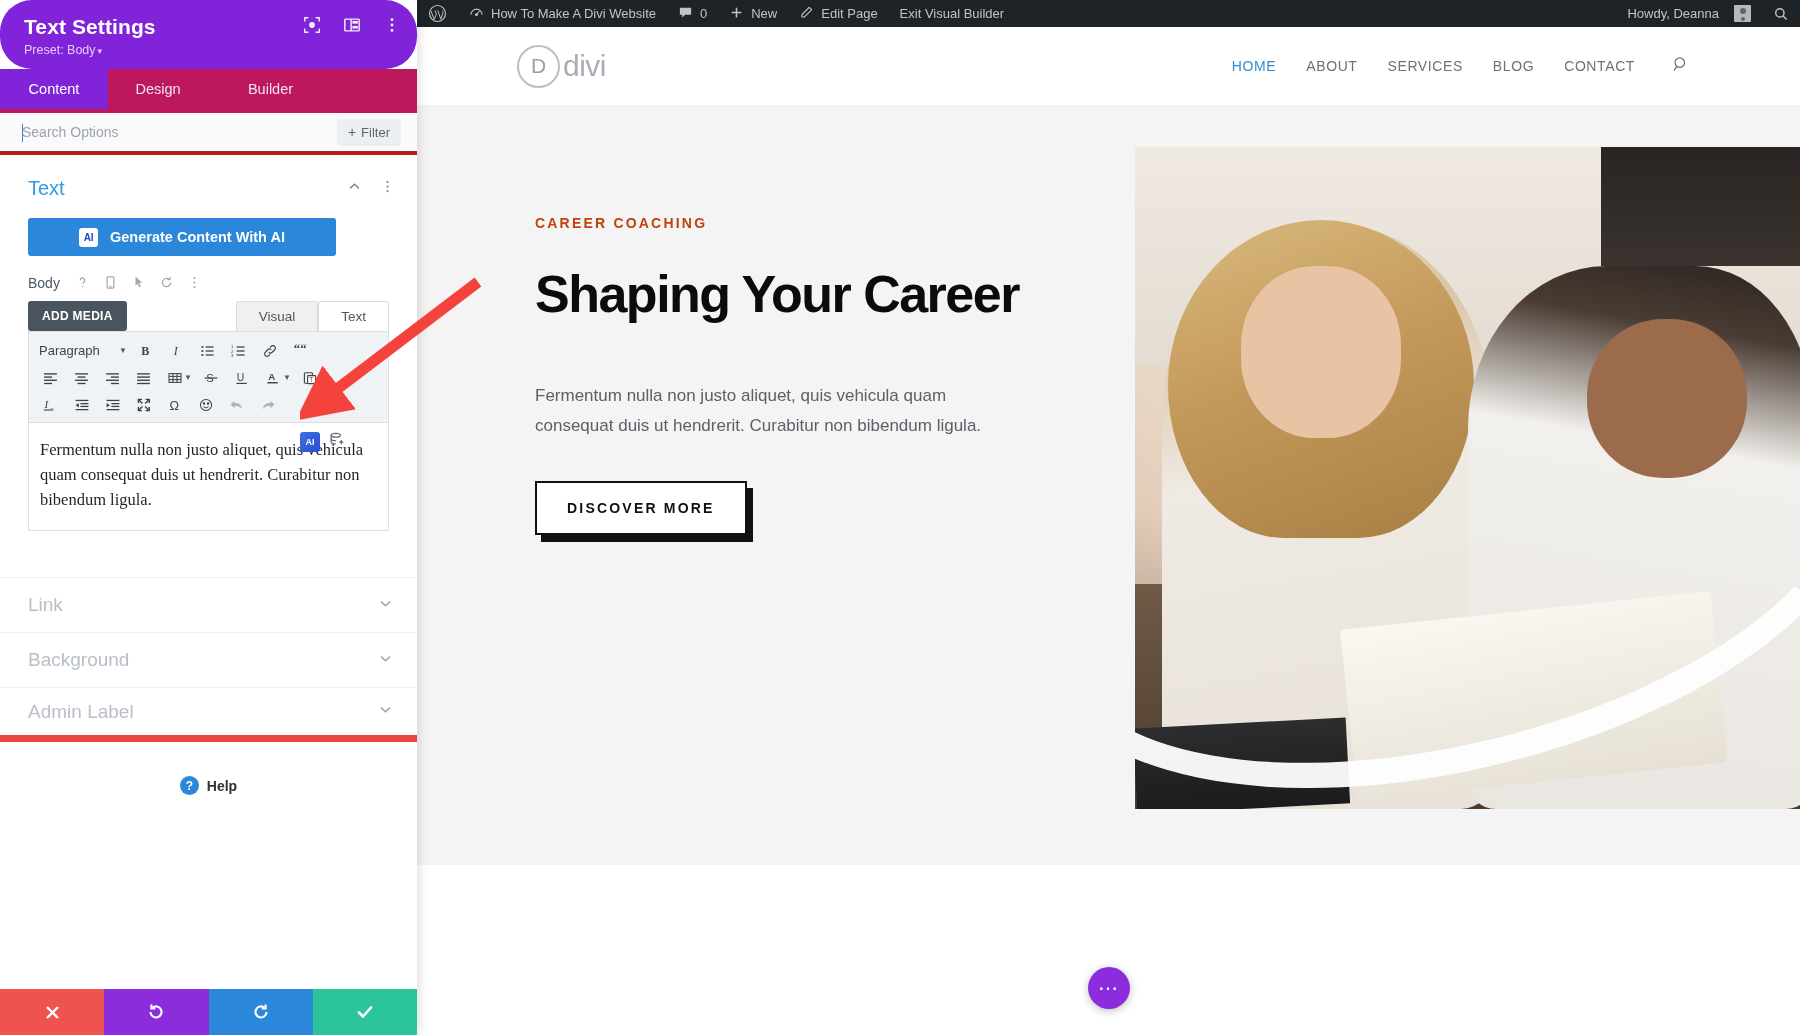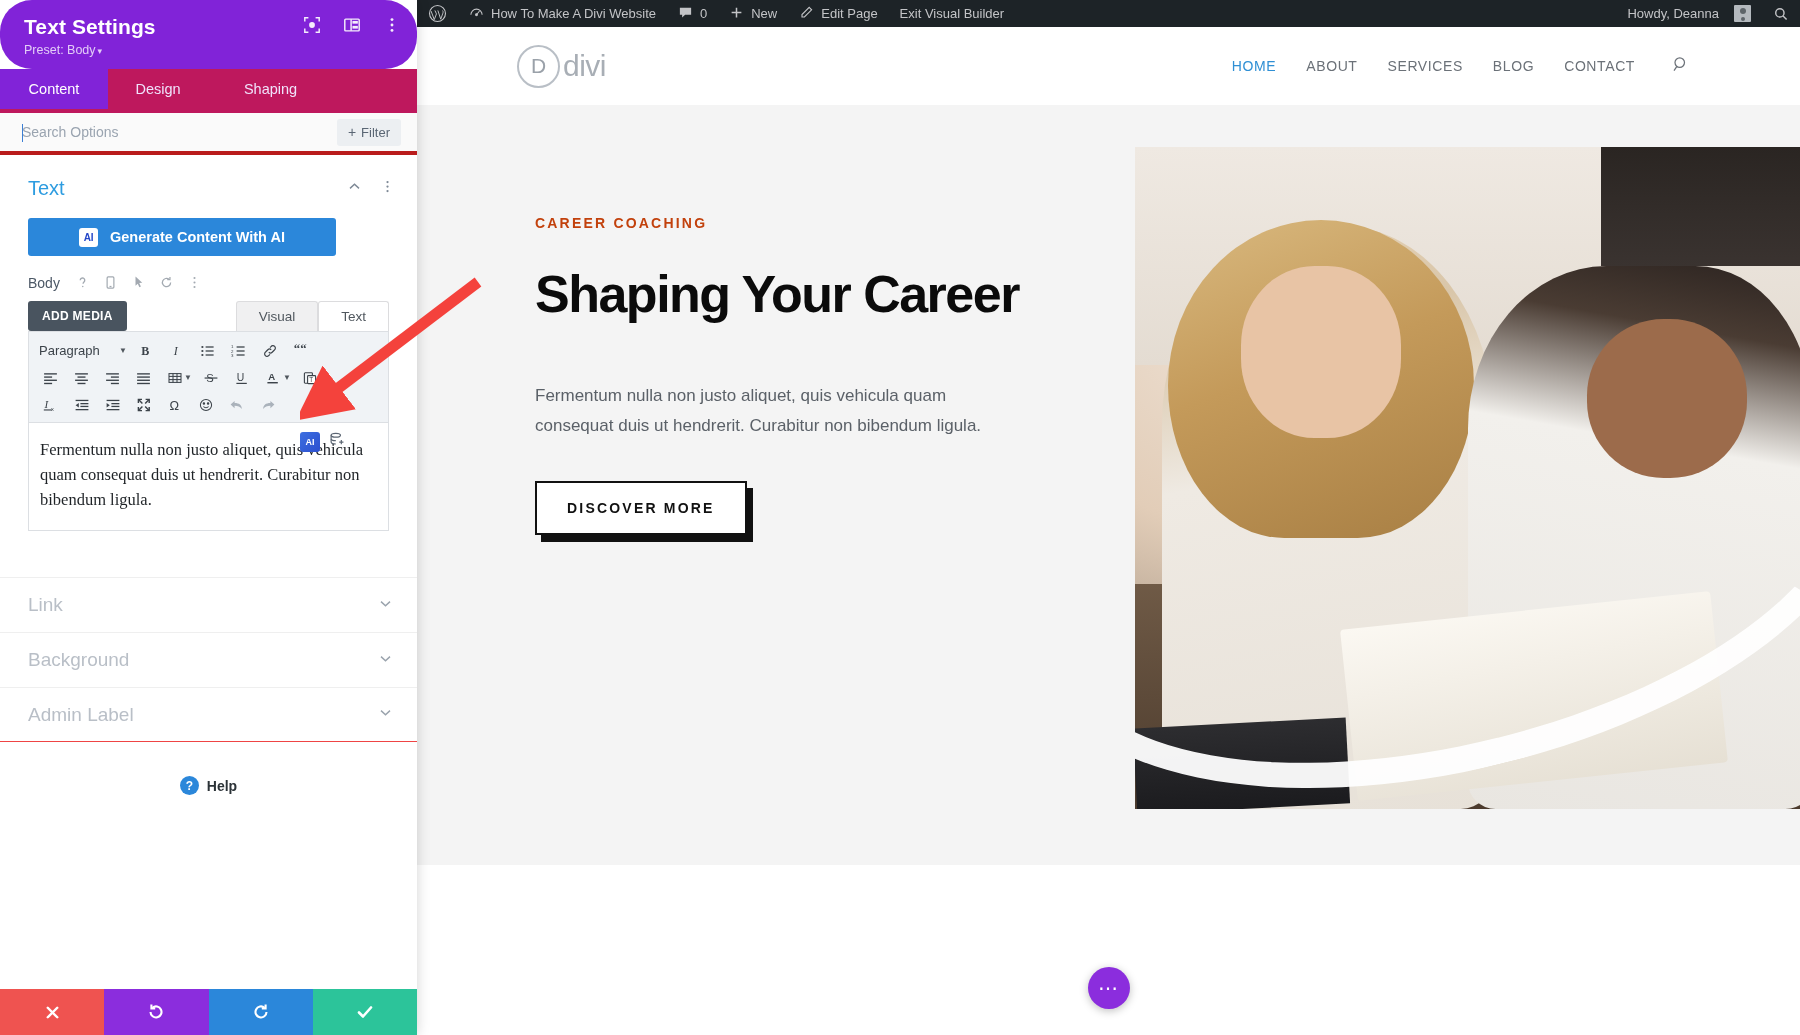--- a/index.html
+++ b/index.html
@@ -186,21 +186,21 @@
     color: #fff; font-size: 9px; font-weight: bold;
     display: flex; align-items: center; justify-content: center;
   }
 
   .acc-row {
     border-top: 1px solid #efefef;
     height: 55px; display: flex; align-items: center;
     padding: 0 24px 0 28px; cursor: pointer;
   }
   .acc-row .t { flex: 1; font-size: 19px; color: #b9bfc7; }
-  .acc-row:last-of-type { border-bottom: 1px solid #ef4444; }
+  .acc-row:last-of-type { border-bottom: 7px solid #ef4444; }
 
   .help-row {
     display: flex; align-items: center; justify-content: center;
     gap: 8px; margin-top: 34px;
     font-size: 14px; color: #2c3338; font-weight: bold;
     cursor: pointer;
   }
   .help-circle {
     width: 19px; height: 19px; border-radius: 50%;
     background: #2b87da; color: #fff;
@@ -417,21 +417,21 @@
             <circle cx="10" cy="10" r="1.6"></circle>
             <circle cx="10" cy="16" r="1.6"></circle>
         </svg>
       </span>
     </div>
   </div>
 
   <div class="panel-tabs">
     <div class="panel-tab active">Content</div>
     <div class="panel-tab">Design</div>
-    <div class="panel-tab">Shaping</div>
+    <div class="panel-tab">Builder</div>
   </div>
 
   <div class="search-row">
     <div class="search-caret"></div>
     <input class="search-input" placeholder="Search Options" style="">
     <button class="filter-btn">
       <span class="plus">+</span>
       <span>Filter</span>
     </button>
   </div>

